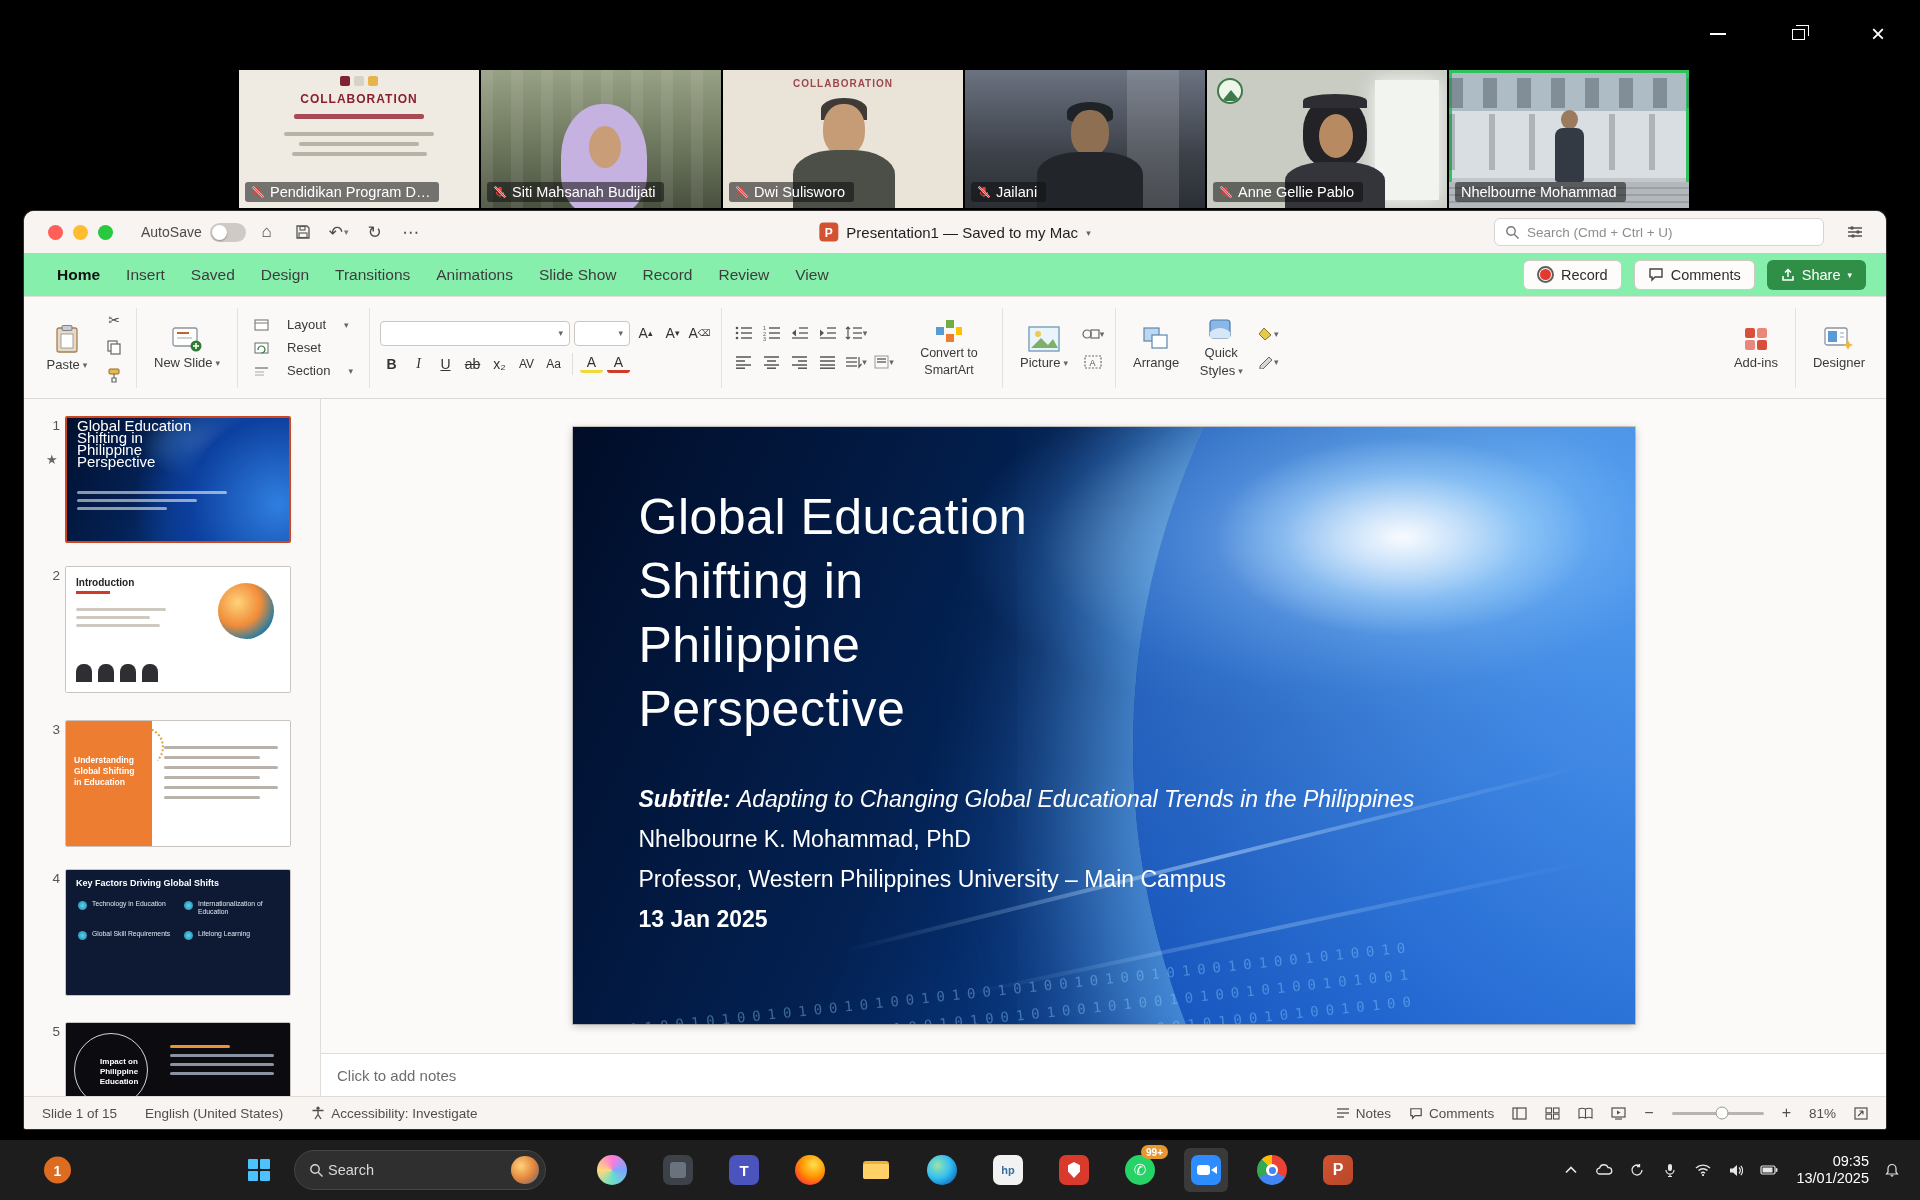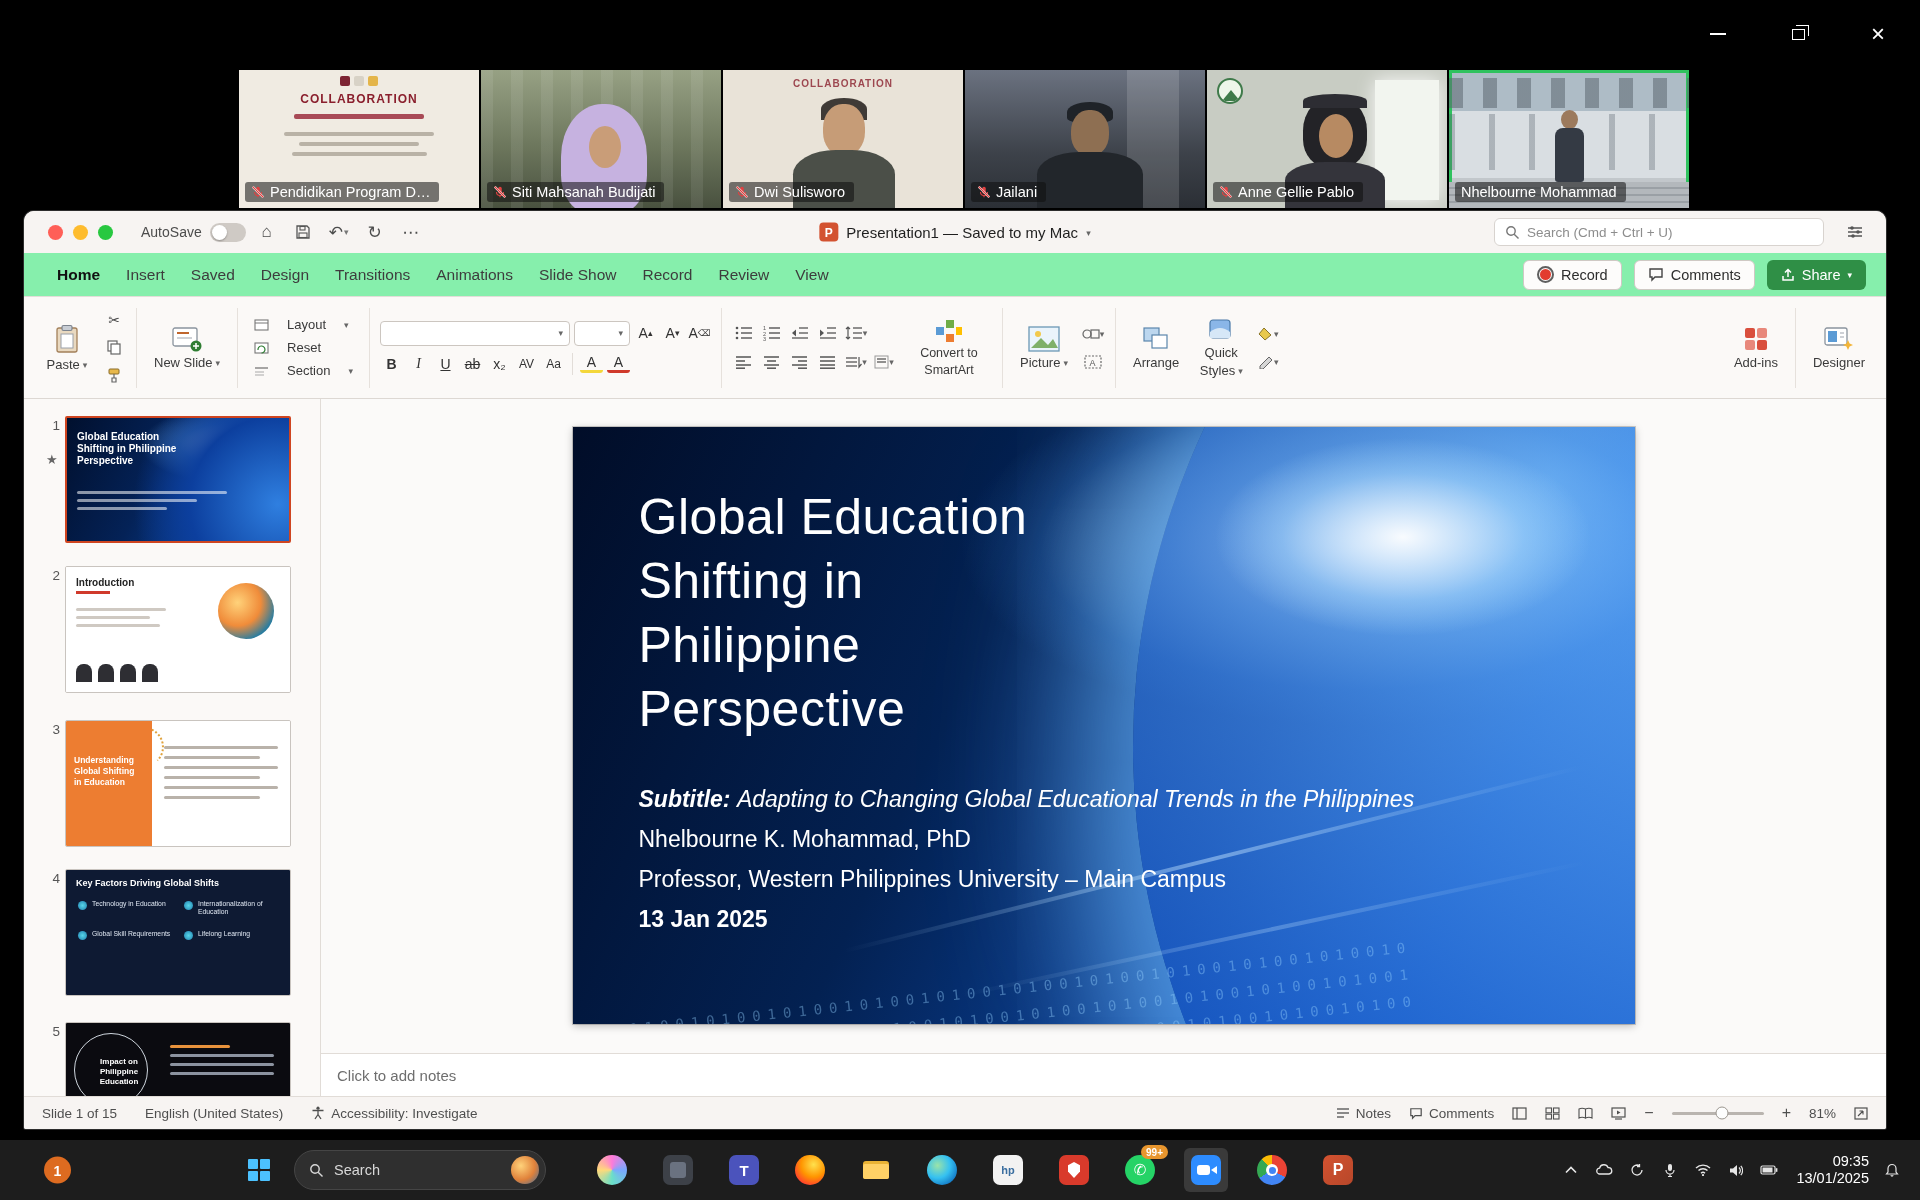--- a/index.html
+++ b/index.html
@@ -117,21 +117,21 @@
 .addins-grp{margin-left:auto}
 
 .ppt-body{position:absolute;top:188px;left:0;right:0;bottom:33px;display:flex}
 .thumb-panel{width:297px;background:#fbf9f7;border-right:1px solid #e1dcd7;position:relative;overflow:hidden;flex:0 0 auto}
 .thumb-row{position:absolute;left:0;width:100%}
 .tnum{position:absolute;left:16px;top:2px;font-size:13.5px;color:#555;width:20px;text-align:right}
 .tstar{position:absolute;left:22px;top:36px;font-size:13px;color:#666}
 .thumb{position:absolute;left:41px;top:0;width:226px;height:127px;background:#fff;border:1px solid #c9c4bf;border-radius:2px;overflow:hidden;cursor:pointer}
 .thumb.sel{border:2px solid #cf4520}
 .ms1{position:absolute;inset:0;background:radial-gradient(circle 160px at 95% 70%,#2f7fe0 0%,#0c3f9e 55%,transparent 90%),radial-gradient(ellipse 60% 45% at 75% 22%,rgba(255,255,255,.85),rgba(120,190,255,.4) 40%,transparent 70%),linear-gradient(115deg,#01102e 0%,#042257 40%,#0a3d8f 70%,#2a7de0 100%)}
-.ms1-title{position:absolute;left:10px;top:13px;width:115px;color:#fff;font-size:10px;line-height:12px;font-weight:bold}
+.ms1-title{position:absolute;left:10px;top:2px;width:115px;color:#fff;font-size:15px;line-height:12px;font-weight:normal}
 .ms1 .ms-bars{position:absolute;left:10px;top:68px}
 .ms1 .ms-bars i{background:rgba(255,255,255,.55);height:3px;width:150px;margin:5px 0 0}
 .ms1 .ms-bars i:nth-child(2){width:120px}.ms1 .ms-bars i:nth-child(3){width:90px}
 .ms2{position:absolute;inset:0;background:#fff}
 .ms2-title{position:absolute;left:10px;top:10px;color:#222;font-size:10px;font-weight:bold}
 .ms2-bar{position:absolute;left:10px;top:24px;width:34px;height:3px;background:#d03a2b}
 .ms2-globe{position:absolute;right:16px;top:16px;width:56px;height:56px;border-radius:50%;background:radial-gradient(circle at 35% 35%,#ffd27a,#f08c3a 45%,#2a7da0 75%,#184a63)}
 .ms2-aud{position:absolute;left:10px;bottom:10px;display:flex;gap:6px}
 .ms2-aud i{display:block;width:16px;height:18px;background:#2e2e33;border-radius:45% 45% 0 0}
 .ms2 .ms-bars{position:absolute;left:10px;top:36px}
@@ -179,21 +179,21 @@
 .zoom-knob{position:absolute;left:55%;top:50%;transform:translate(-50%,-50%);width:13px;height:13px;border-radius:50%;background:#fdfdfd;border:1px solid #9b968f}
 .zbtn{font-size:16px;color:#4f4f4f;cursor:pointer}
 
 
 .taskbar{position:absolute;left:0;right:0;bottom:0;height:60px;background:#1d1d1d}
 .tb-abs{position:absolute;top:50%;transform:translateY(-50%)}
 .notif-badge{left:44px;width:27px;height:27px;border-radius:50%;background:#dd6b20;color:#fff;font-size:14px;font-weight:bold;display:flex;align-items:center;justify-content:center}
 .tb-start{left:237px;width:44px;height:44px;display:flex;align-items:center;justify-content:center;border-radius:6px;cursor:pointer}
 .winlogo{width:22px;height:22px;display:grid;grid-template-columns:1fr 1fr;gap:2px}
 .winlogo i{background:#4cc2ff;display:block;border-radius:1px}
-.tb-search{left:294px;width:252px;height:40px;border-radius:20px;background:#2f2f2f;border:1px solid #454545;display:flex;align-items:center;gap:10px;padding:0 6px 0 14px;color:#d8d8d8;font-size:14.5px;cursor:pointer}
+.tb-search{left:294px;width:252px;height:40px;border-radius:20px;background:#2f2f2f;border:1px solid #454545;display:flex;align-items:center;gap:4px;padding:0 6px 0 14px;color:#d8d8d8;font-size:14.5px;cursor:pointer}
 .tb-search .simg{margin-left:auto;width:28px;height:28px;border-radius:50%;background:radial-gradient(circle at 35% 35%,#ffd27a,#e0813a 55%,#3a6ea0)}
 .tb-apps{left:590px;display:flex;gap:22px;align-items:center}
 .app{position:relative;width:44px;height:44px;display:flex;align-items:center;justify-content:center;border-radius:6px;cursor:pointer}
 .app.open{background:#3a3a3a}
 .ic{width:30px;height:30px;border-radius:7px;display:flex;align-items:center;justify-content:center}
 .ic-copilot{border-radius:50%;background:conic-gradient(#ff7ad9,#7aa8ff,#6ae0c8,#ffd97a,#ff7ad9)}
 .ic-taskview{background:#3d4148;position:relative}.ic-taskview:before{content:"";position:absolute;inset:7px;background:#6a7280;border-radius:3px}
 .ic-teams{background:#4b53bc;color:#fff;font-weight:bold;font-size:15px}
 .ic-firefox{border-radius:50%;background:radial-gradient(circle at 62% 32%,#ffe14d,#ff9500 45%,#ff3b30 80%)}
 .ic-folder{position:relative;background:transparent}

